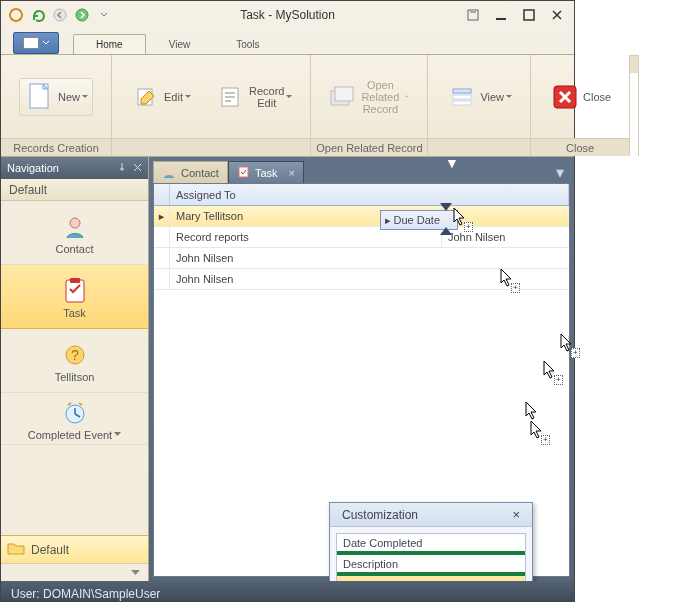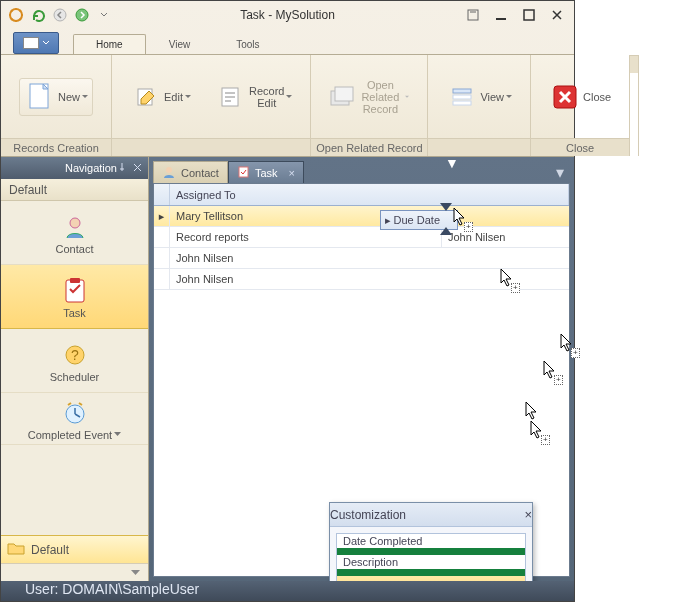--- a/index.html
+++ b/index.html
@@ -20,21 +20,21 @@
 .rgroup { display:flex; flex-direction:column; border-right:1px solid #d5ccb5; }
 .rgroup-body { flex:1; display:flex; align-items:center; justify-content:center; gap:24px; padding:4px 18px; }
 .rgroup-cap { height:18px; font-size:11px; text-align:center; color:#666; background:#e8e0cb; line-height:18px; border-top:1px solid #d5ccb5; padding: 0 4px;}
 .rbigbtn { display:flex; align-items:center; gap:2px; font-size:11px; color:#555; cursor:pointer; min-width:48px; }
 .rbigbtn.embossed { padding: 2px 4px; border: 1px solid #dcd4bf; border-radius: 3px; background: linear-gradient(#fbf7ef, #f0e9d8); }
 .rbigbtn.disabled { color:#a8a191; }
 .rbigbtn .bi { width:32px; height:32px; display:flex; align-items:center; justify-content:center; }
 .with-dd svg.dd-caret { width:6px; height:4px; margin-top:1px; }
 .body-area { flex:1; display:flex; overflow:hidden; }
 .nav-panel { width:148px; background:#f2edde; border-right:1px solid #b0a890; display:flex; flex-direction:column; }
-.nav-header { height:22px; background:linear-gradient(#6b7b8e,#4f5c6d); color:#fff; font-size:11px; display:flex; align-items:center; padding:0 6px; justify-content:flex-end; }
+.nav-header { height:22px; background:linear-gradient(#6b7b8e,#4f5c6d); color:#fff; font-size:11px; display:flex; align-items:center; padding:0 6px; justify-content:space-between; }
 .nav-header .icns { display:flex; gap:6px; }
 .nav-sub { height:22px; background:linear-gradient(#f5efdc,#e9e1c9); border-bottom:1px solid #cfc6ab; font-size:12px; color:#555; display:flex; align-items:center; padding:0 8px; }
 .nav-items { flex:1; overflow:hidden; }
 .nav-item { height:64px; display:flex; flex-direction:column; align-items:center; justify-content:center; font-size:11px; color:#555; cursor:pointer; border-bottom:1px solid #e5ddc5; }
 .nav-item.selected { background:linear-gradient(#ffe9a6,#ffd877); border-bottom-color:#d8b749; }
 .nav-item .ni { width:32px; height:32px; display:flex; align-items:center; justify-content:center; }
 .nav-item.small { height:52px; }
 .nav-bottom { height:28px; background:linear-gradient(#fff5cf,#ffe594); border-top:1px solid #d8b749; display:flex; align-items:center; padding:0 6px; font-size:12px; color:#555; gap:6px; }
 .nav-caret { height:18px; display:flex; align-items:center; justify-content:flex-end; padding:0 8px; border-top:1px solid #d5ccb5;}
 .doc-area { flex:1; background:linear-gradient(#627387,#556678); display:flex; flex-direction:column; position:relative; padding:4px; }
@@ -54,27 +54,27 @@
 .gcol.assigned { flex:1; }
 .drag-col { position:absolute; top:26px; left:226px; height:20px; width:78px; background:linear-gradient(#eef3fa,#dce6f4); border:1px solid #7a94bf; font-size:11px; color:#445; display:flex; align-items:center; padding:0 4px; z-index:3; pointer-events:none;}
 .drag-col .tri { margin-right:3px; }
 .drop-arrows { position:absolute; top:17px; left:285px; width:14px; height:36px; display:flex; flex-direction:column; align-items:center; justify-content:space-between; z-index:4; }
 .grow { display:flex; height:21px; border-bottom:1px solid #e4e8ef; font-size:11px; color:#444; }
 .grow .rowhandle { width:16px; border-right:1px solid #e4e8ef; display:flex; align-items:center; justify-content:center; }
 .grow .c1 { flex:0 0 272px; border-right:1px solid #e4e8ef; padding:0 6px; display:flex; align-items:center; }
 .grow .c2 { flex:1; padding:0 6px; display:flex; align-items:center; }
 .grow.hover { background:linear-gradient(#fff4cc,#ffe9a1); }
 .customize { position:absolute; right:36px; top:318px; width:204px; background:#f4f6fb; border:1px solid #7a8fa8; box-shadow:2px 2px 5px rgba(0,0,0,.25); }
-.cust-head { height:24px; background:linear-gradient(#e5ecf6,#d3deee); display:flex; align-items:center; justify-content:space-between; padding:0 0; font-size:12px; color:#445; border-bottom:1px solid #b2c3dc; }
+.cust-head { height:24px; background:linear-gradient(#e5ecf6,#d3deee); display:flex; align-items:center; justify-content:space-between; padding:0 12px; font-size:12px; color:#445; border-bottom:1px solid #b2c3dc; }
 .cust-head .cx { cursor:pointer; font-size:13px; }
 .cust-list { border:1px solid #b2c3dc; margin:6px; background:#fff; }
-.cust-row { height:21px; display:flex; align-items:center; padding:0 6px; font-size:11px; color:#445; border-bottom:7px solid #15803d; cursor:pointer; }
+.cust-row { height:21px; display:flex; align-items:center; padding:0 6px; font-size:11px; color:#445; border-bottom:4px solid #15803d; cursor:pointer; }
 .cust-row.sel { background:linear-gradient(#ffe9a6,#ffd877); }
 .cust-row:last-child { border-bottom:none; }
-.statusbar { height:20px; background:linear-gradient(#546274,#3f4a59); color:#dfe6f2; font-size:14px; display:flex; align-items:flex-start; padding:0 24px; }
+.statusbar { height:20px; background:linear-gradient(#546274,#3f4a59); color:#dfe6f2; font-size:12px; display:flex; align-items:flex-end; padding:0 10px; }
 .cursor { position:absolute; width:16px; height:20px; z-index:20; pointer-events:none; }
 .cursor svg { overflow:visible; }
 .mini-plus { position:absolute; font-size:8px; border:1px dotted #666; padding:0 1px; background:#fff; color:#333; line-height:8px; }
 .sort-tri { position:absolute; right:4px; top:7px; }
 </style>
 </head>
 <body>
 
 <div class="window">
   <div class="titlebar">
@@ -284,21 +284,21 @@
             </span>
           <span>Task</span>
         </div>
         <div class="nav-item">
           <span class="ni">
               <svg width="28" height="28">
                 <circle cx="14" cy="14" r="9" fill="#ffd36b" stroke="#c9a22e"></circle>
                 <text x="14" y="19" text-anchor="middle" font-size="14" fill="#9c7412">?</text>
               </svg>
             </span>
-          <span>Scheduler</span>
+          <span>Tellitson</span>
         </div>
         <div class="nav-item small">
           <span class="ni">
               <svg width="26" height="26">
                 <circle cx="13" cy="14" r="9" fill="#dff1ff" stroke="#5a9bd5"></circle>
                 <path d="M13 14V8M13 14l5 3" stroke="#3a6fa5" stroke-width="1.5"></path>
                 <path d="M6 5l3-2M20 5l-3-2" stroke="#d5a22e" stroke-width="2"></path>
               </svg>
             </span>
           <span style="display:flex;align-items:center;gap:2px">

